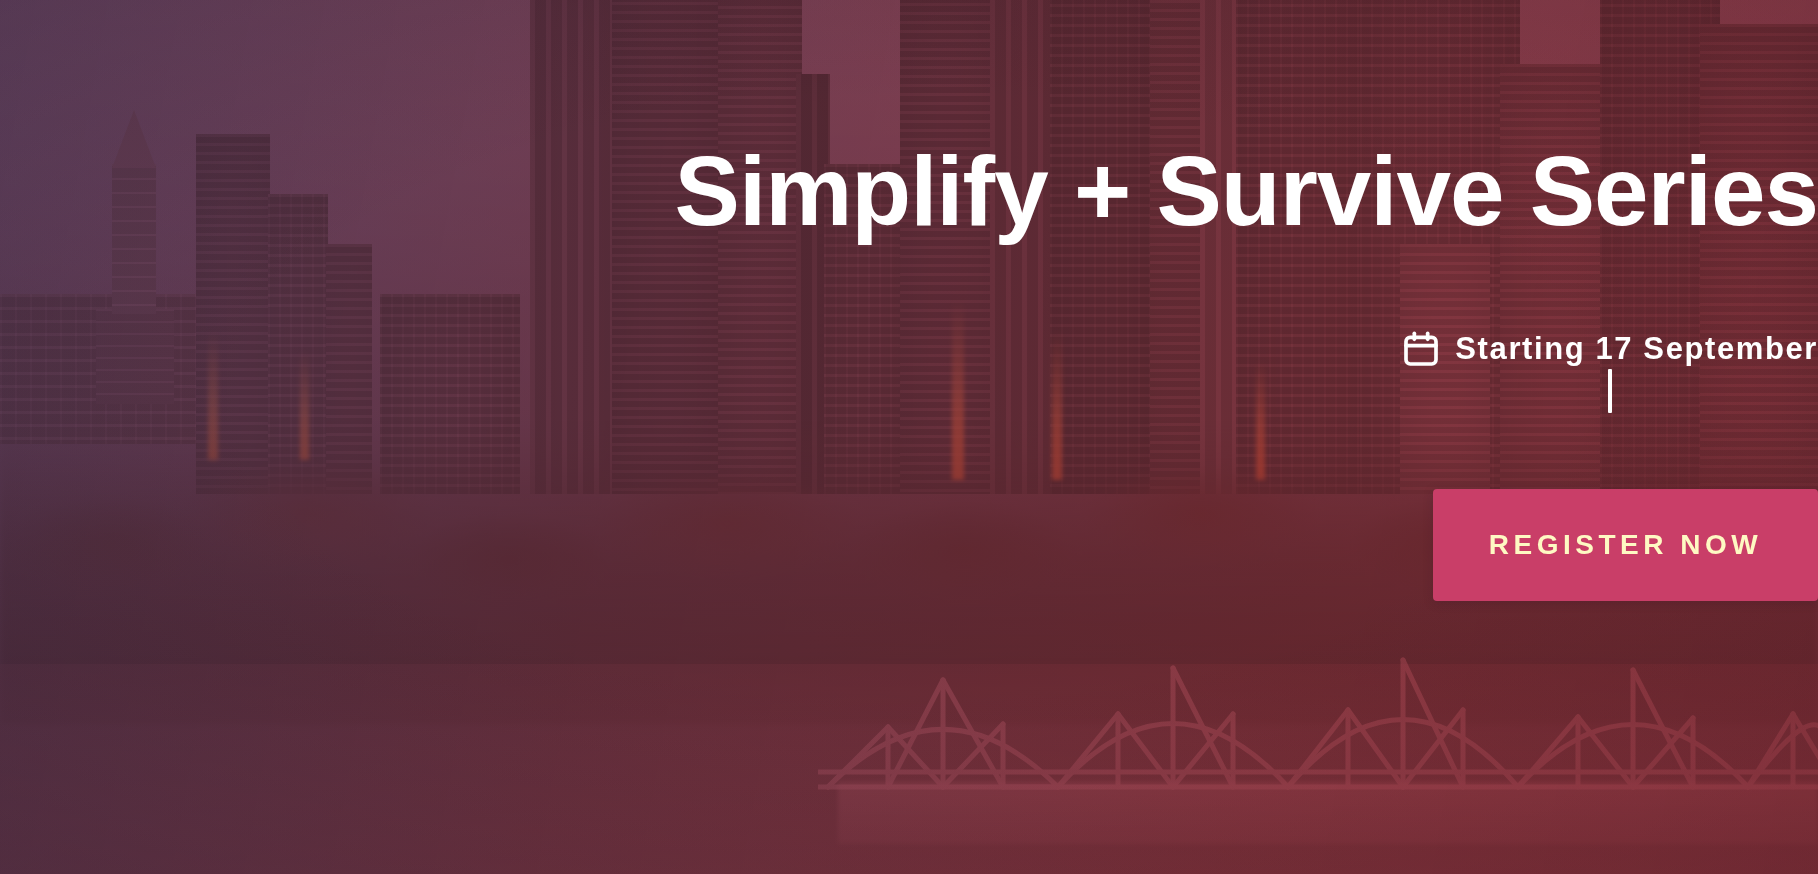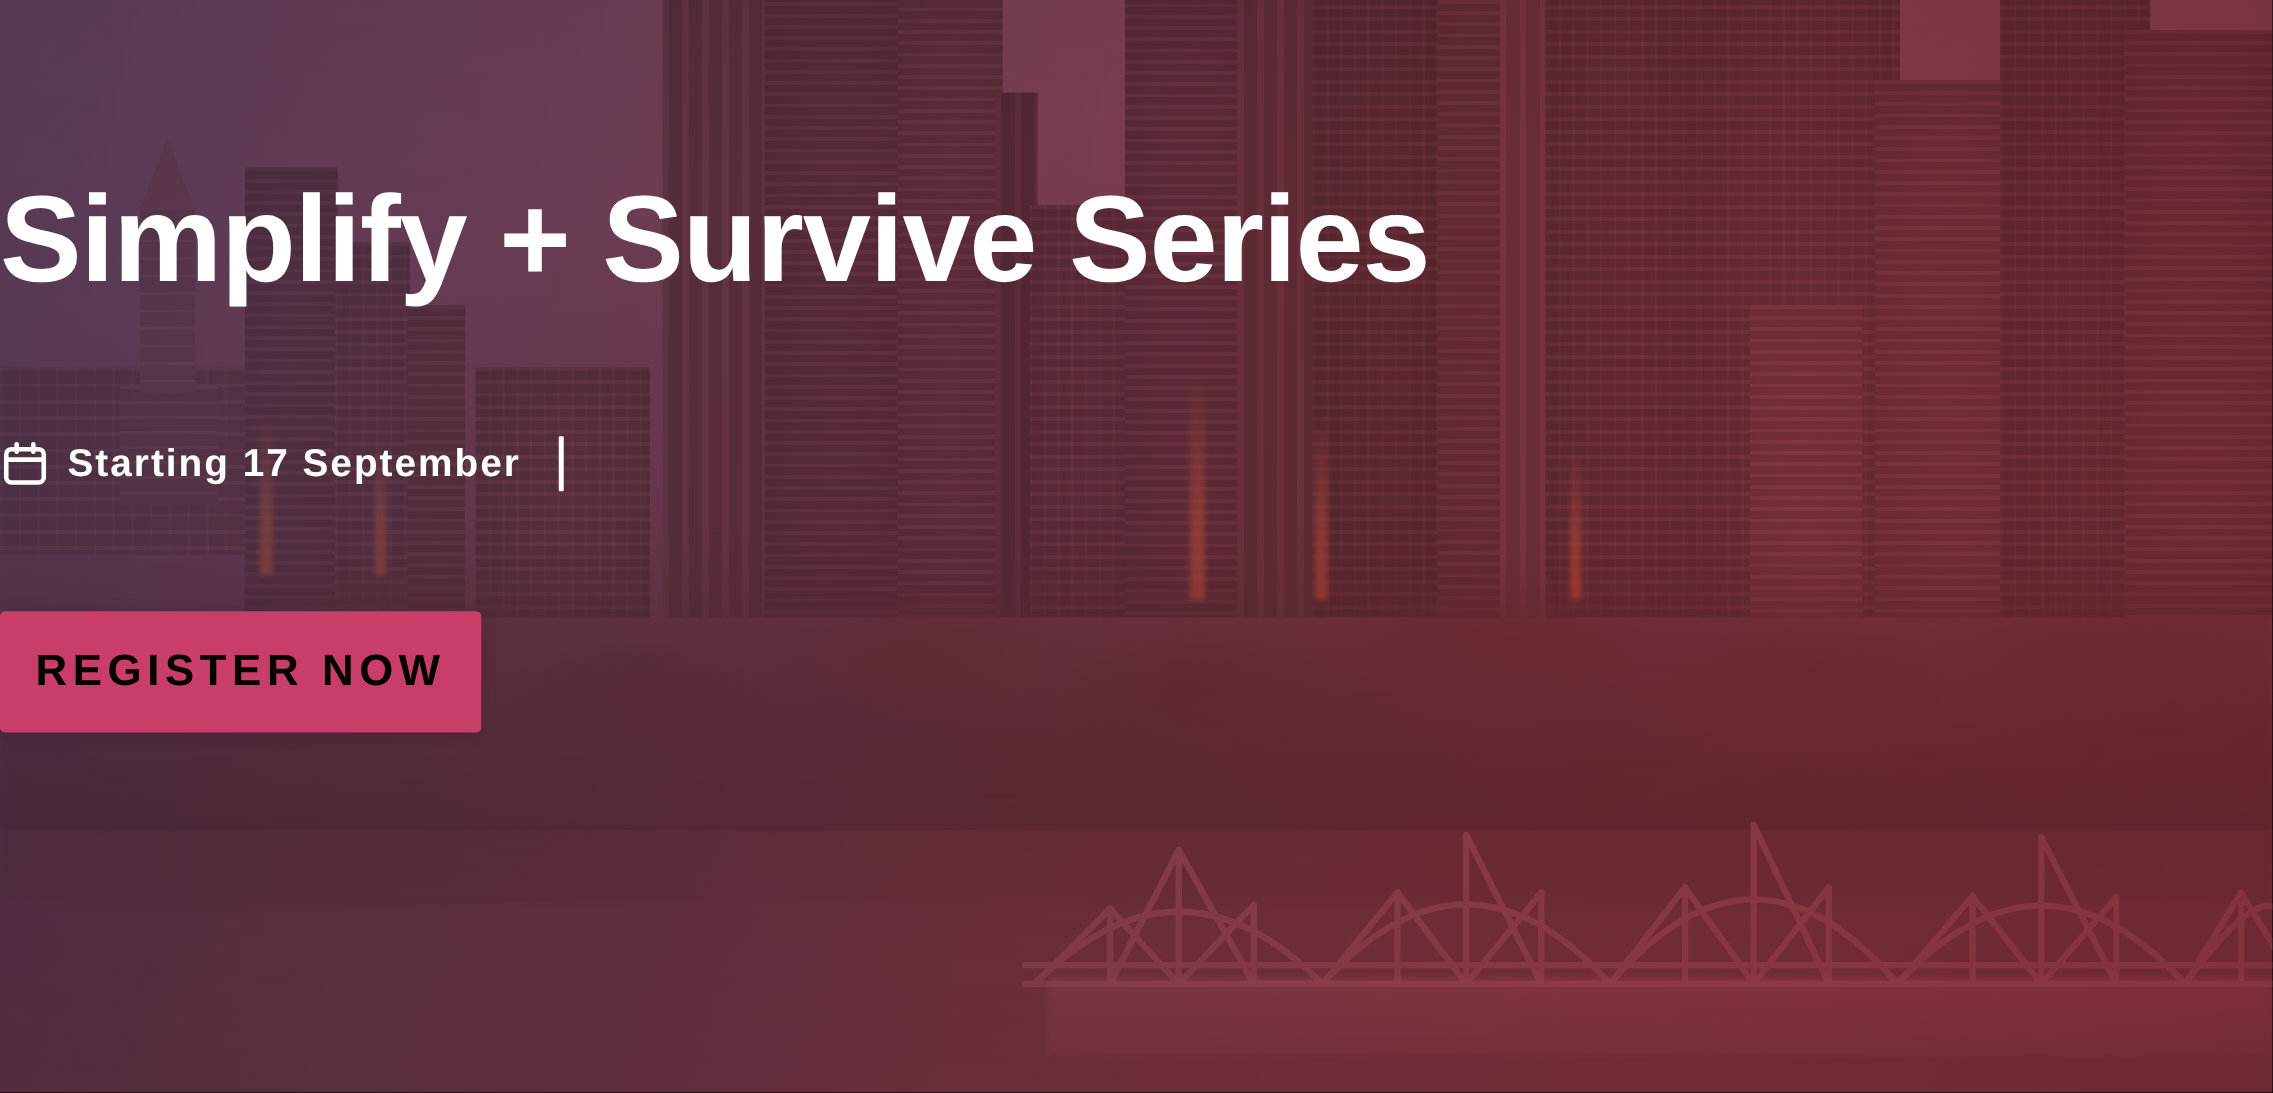--- a/index.html
+++ b/index.html
@@ -147,41 +147,41 @@
   }
   .vignette {
     position: absolute; inset: 0; z-index: 3;
     background: radial-gradient(ellipse 80% 75% at 50% 45%, rgba(0,0,0,0) 45%, rgba(45,20,34,.28) 100%);
   }
 
   
   .content {
     position: absolute; inset: 0; z-index: 10;
     display: flex; flex-direction: column;
-    align-items: flex-start; justify-content: flex-start;
+    align-items: flex-end; justify-content: flex-start;
     padding-top: 140px;
-    gap: 20px;
   }
 
   .title {
     margin: 0;
     color: #ffffff;
     font-size: 98px;
     font-weight: 700;
     line-height: 1.05;
     letter-spacing: -1px;
     text-align: center;
     white-space: nowrap;
   }
 
   .meta {
     margin-top: 86px;
     display: flex;
     align-items: center;
     color: #ffffff;
+    flex-direction: column;
   }
   .meta-item {
     display: flex;
     align-items: center;
     gap: 14px;
   }
   .meta-icon { display: flex; align-items: center; }
   .meta-icon svg { display: block; }
   .meta-text {
     font-size: 31px;
@@ -200,27 +200,27 @@
     margin: 0 30px;
     border-radius: 1px;
   }
 
   .cta {
     margin-top: 76px;
     display: inline-flex;
     align-items: center;
     justify-content: center;
     width: 385px;
-    height: 97px;
+    height: 112px;
     border: none;
     border-radius: 4px;
     background: #c93e68;
-    color: #000000;
+    color: #fef9c3;
     font-family: "Liberation Sans", sans-serif;
-    font-size: 35px;
+    font-size: 28px;
     font-weight: 700;
     letter-spacing: 4.5px;
     cursor: pointer;
     box-shadow: 0 2px 10px rgba(60,20,40,.25);
   }
 </style>
 </head>
 <body>
 
 <div class="hero">

